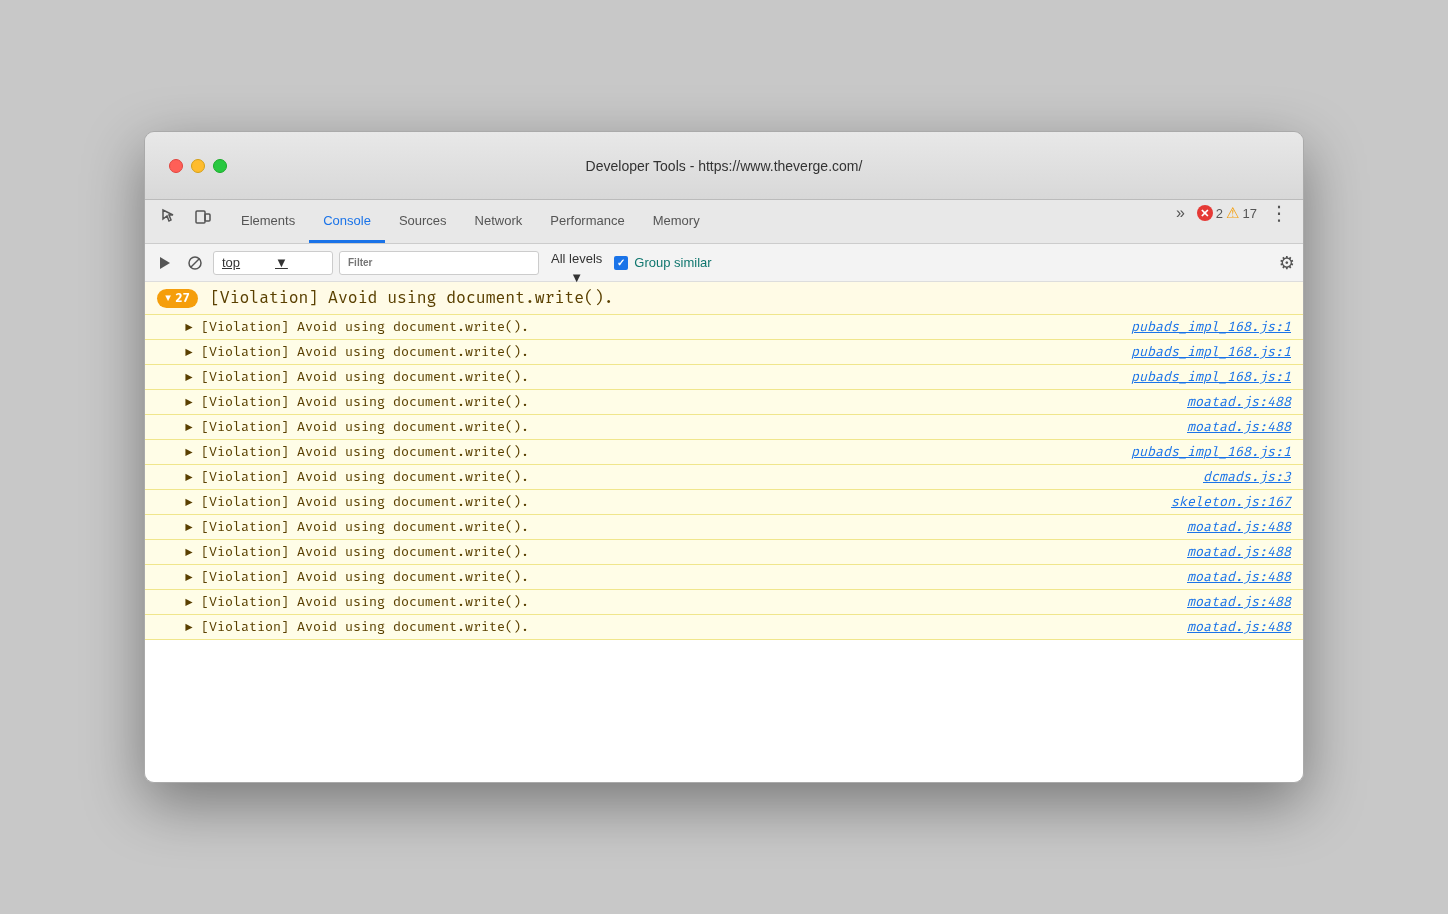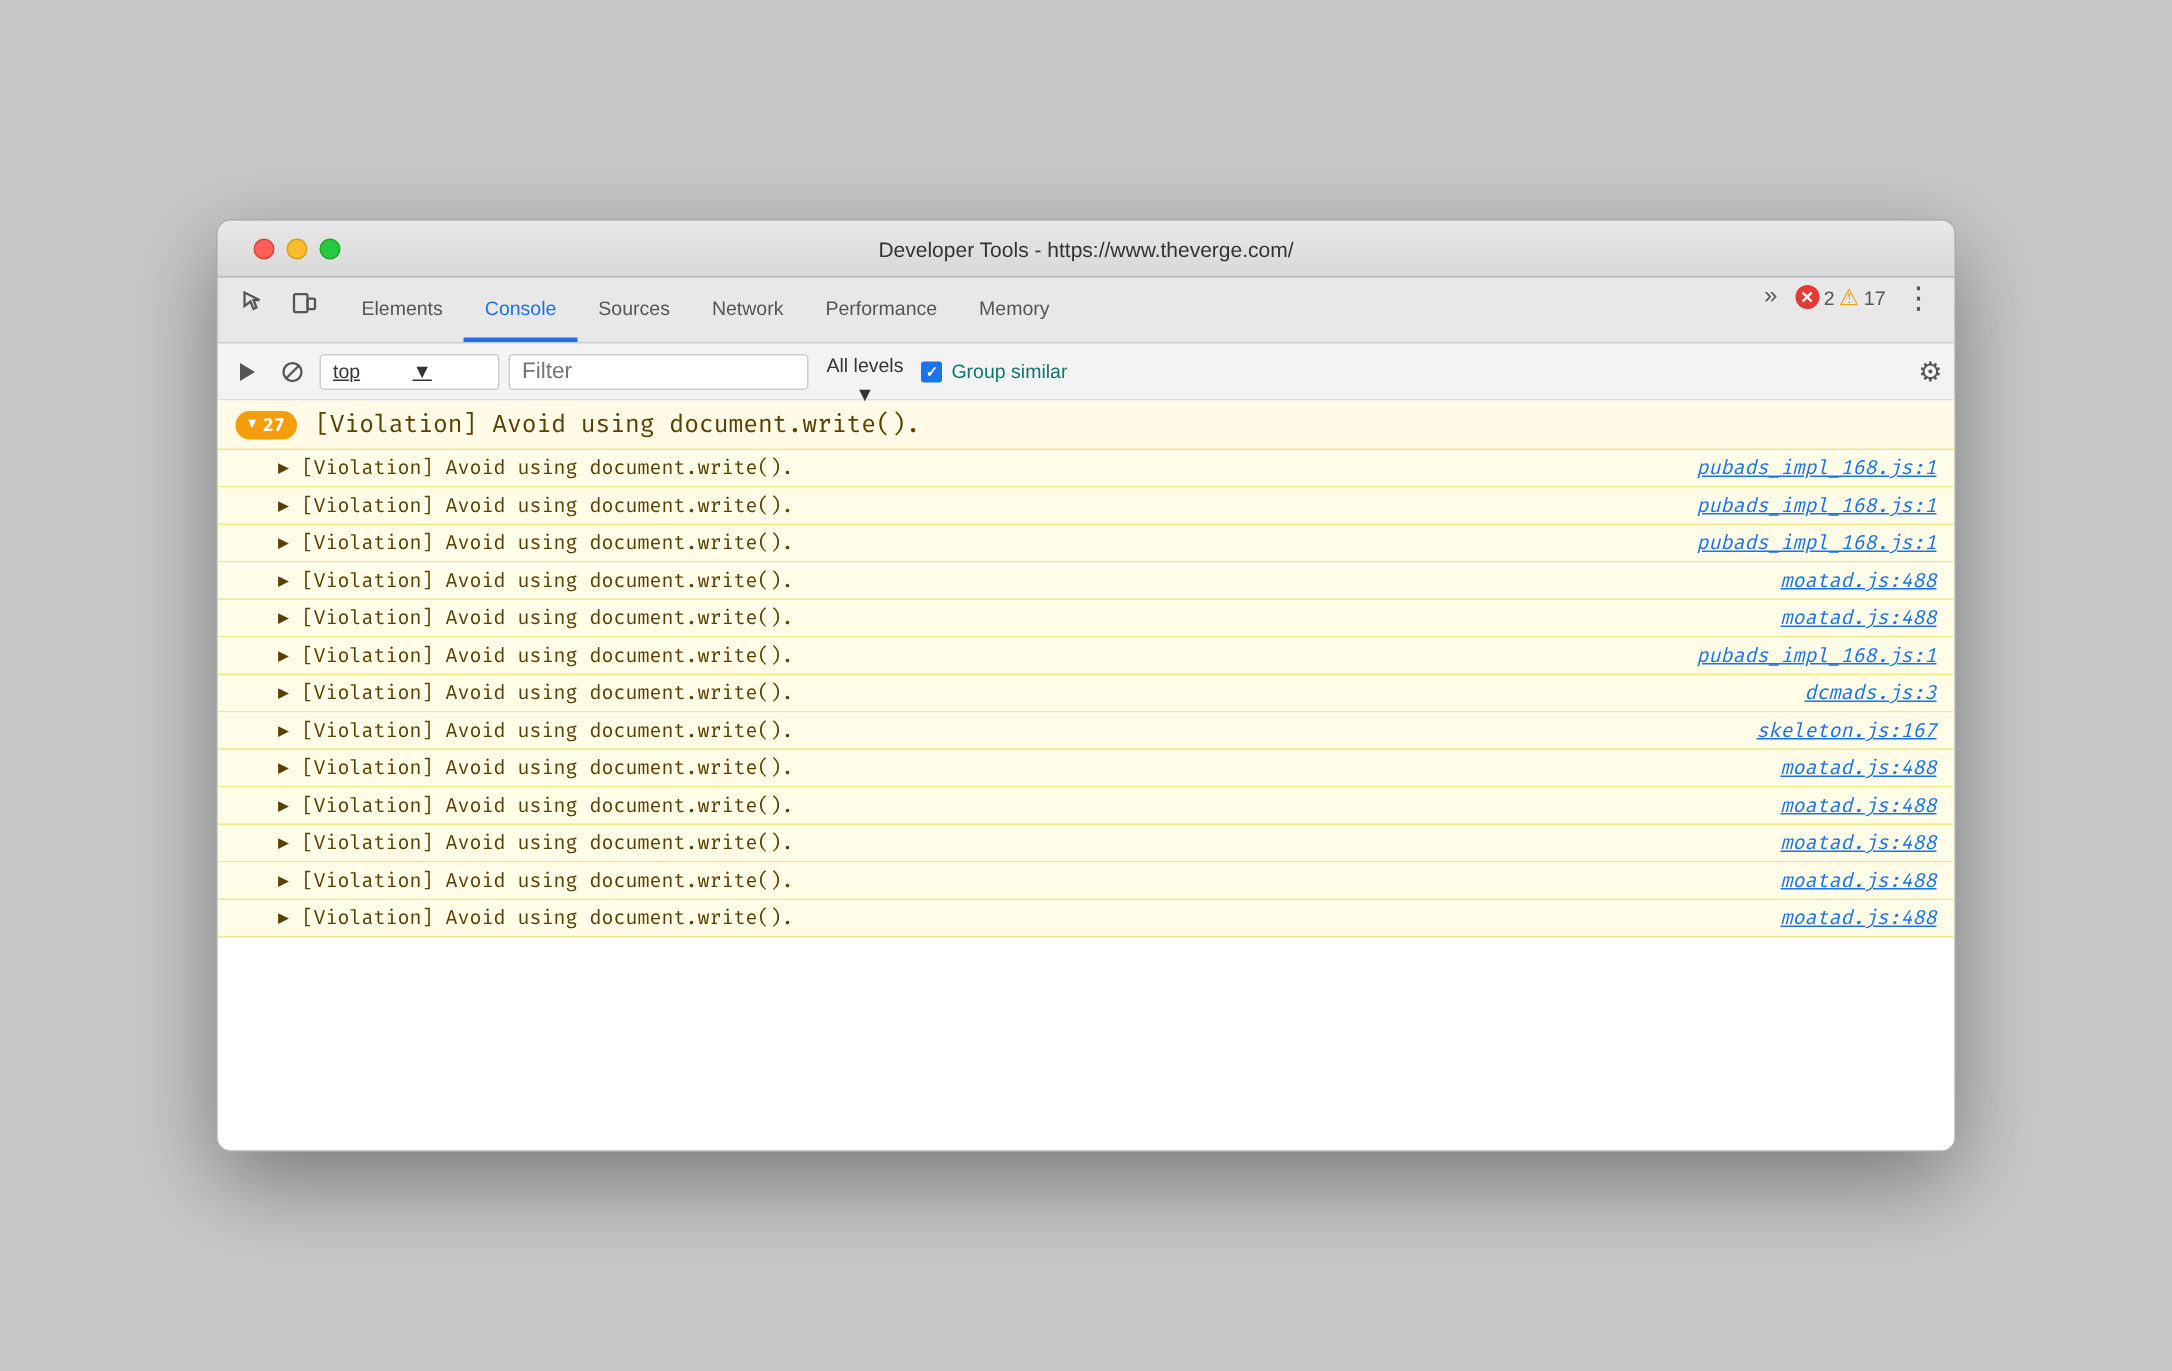--- a/index.html
+++ b/index.html
@@ -13,21 +13,21 @@
     }
     .window {
       width: 1160px;
       border-radius: 10px;
       overflow: hidden;
       box-shadow: 0 20px 60px rgba(0,0,0,0.4);
       border: 1px solid #aaa;
     }
     .titlebar {
       background: linear-gradient(to bottom, #e8e8e8, #d8d8d8);
-      height: 38px;
+      height: 68px;
       display: flex;
       align-items: center;
       padding: 0 24px;
       border-bottom: 1px solid #bbb;
       position: relative;
     }
     .traffic-lights {
       display: flex;
       gap: 8px;
     }
@@ -170,23 +170,24 @@
       border: 1px solid #ccc;
       border-radius: 3px;
       padding: 0 8px;
       height: 24px;
       width: 200px;
       font-size: 13px;
     }
     .filter-input input {
       border: none;
       outline: none;
-      font-size: 15px;
+      font-size: 10px;
       width: 100%;
       background: transparent;
+      font-weight: bold;
     }
     .levels-btn {
       display: flex;
       align-items: center;
       gap: 4px;
       font-size: 13px;
       color: #333;
       cursor: pointer;
       padding: 0 6px;
       height: 24px;

